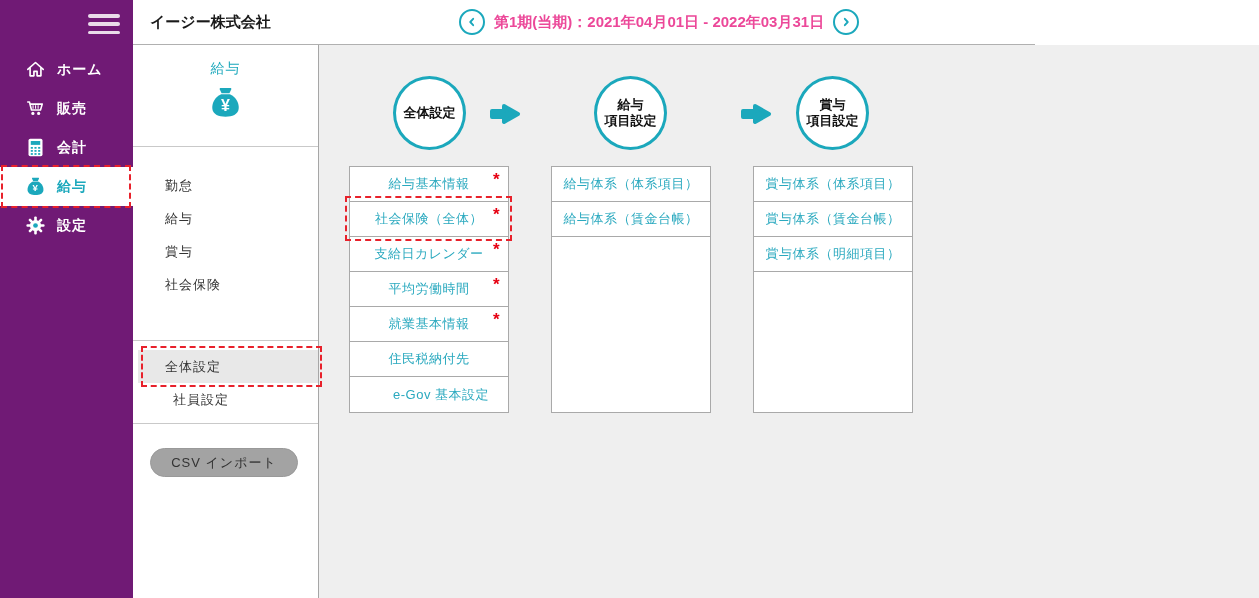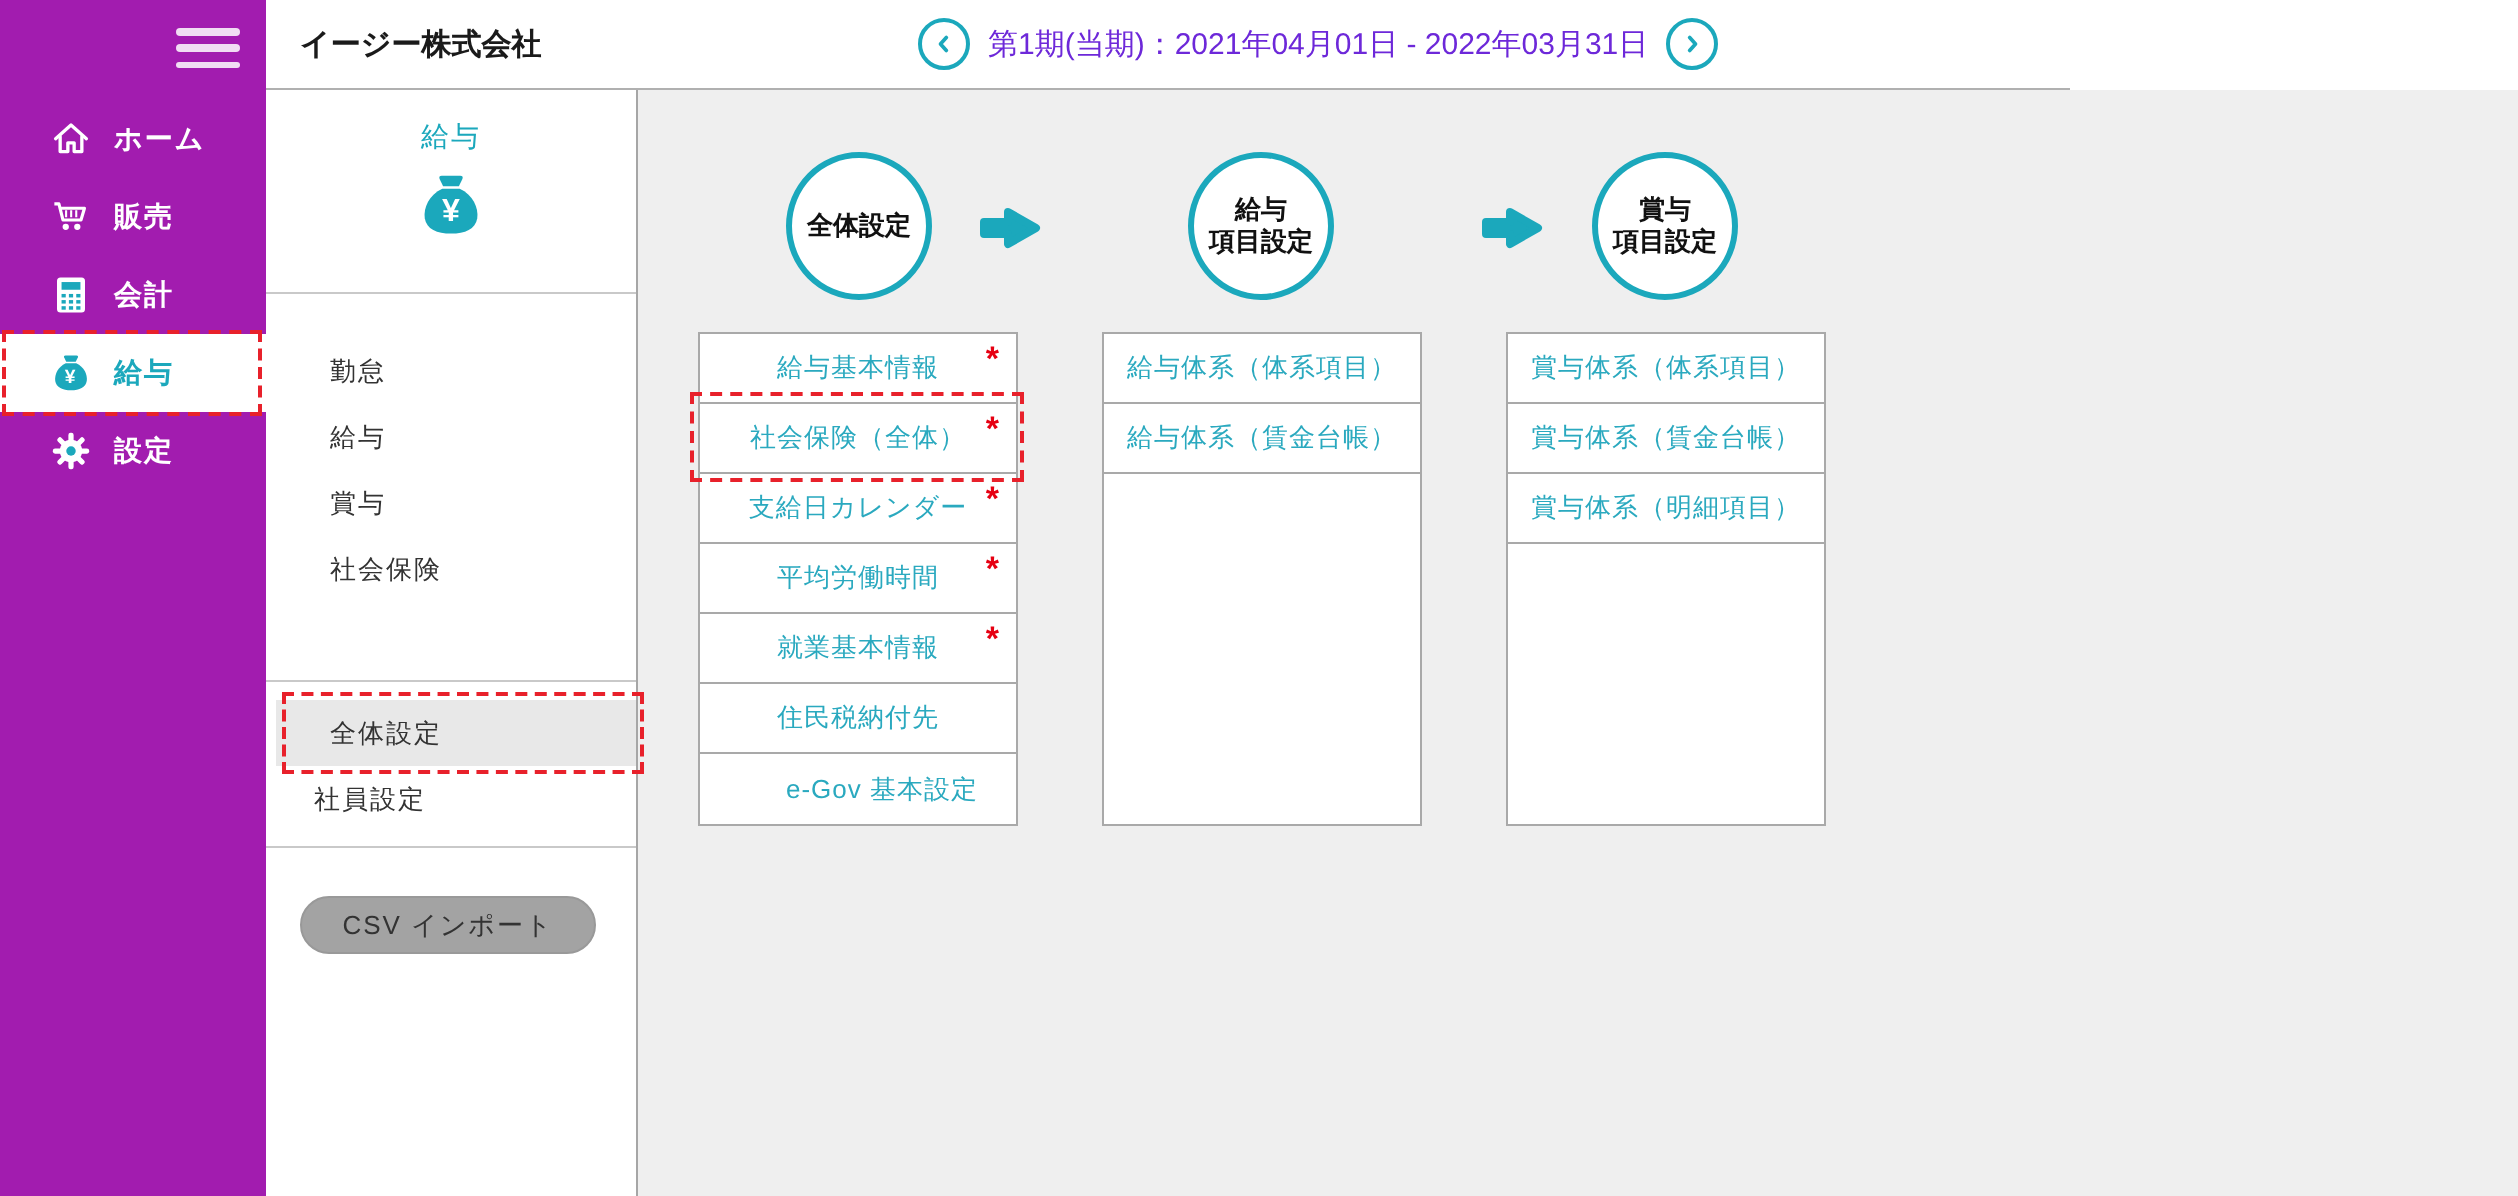--- a/index.html
+++ b/index.html
@@ -3,55 +3,55 @@
 <meta charset="utf-8">
 <style>
   * { margin:0; padding:0; box-sizing:border-box; }
   html,body { background:#fff; }
   .app {
     position:relative; width:1259px; height:598px; overflow:hidden;
     font-family:"Liberation Sans","DejaVu Sans",sans-serif; background:#fff;
     -webkit-font-smoothing:antialiased;
   }
   
-  .sidebar { position:absolute; left:0; top:0; width:133px; height:598px; background:#a21caf; z-index:4; }
+  .sidebar { position:absolute; left:0; top:0; width:133px; height:598px; background:#701a75; z-index:4; }
   .hamburger { position:absolute; top:14px; left:88px; width:32px; height:20px;
     display:flex; flex-direction:column; justify-content:space-between; cursor:pointer; }
   .hamburger span { display:block; height:3.5px; background:rgba(255,255,255,.85); border-radius:2px; }
   .nav { position:absolute; top:50px; left:0; width:133px; }
   .nav-item { position:relative; height:39px; display:flex; align-items:center;
     padding-left:25px; color:#fff; font-size:14px; font-weight:600; cursor:pointer; letter-spacing:1px; }
   .nav-item .ic { width:21px; height:21px; margin-right:11px; color:#fff; flex:0 0 auto; }
   .nav-item .ic svg { display:block; width:100%; height:100%; }
   .nav-item.selected { background:#fff; color:#1ba8bc; }
   .nav-item.selected .ic { color:#1ba8bc; }
   .sel-overlay { position:absolute; border:2px dashed #e8212b; pointer-events:none; z-index:9; }
   .nav-item.selected .sel-overlay { left:1px; right:2px; top:-2px; bottom:-2px; }
   
   .header { position:absolute; left:133px; top:0; width:902px; height:45px;
     background:#fff; border-bottom:1px solid #b0b0b0; z-index:3; }
   .company { position:absolute; left:17px; top:13px; font-size:15px; font-weight:700; color:#1a1a1a; }
   .period { position:absolute; left:326px; top:9px; height:26px; display:flex; align-items:center; gap:9px; }
   .nav-circle { width:26px; height:26px; border-radius:50%; border:2px solid #1ba8bc;
     background:#fff; display:flex; align-items:center; justify-content:center; padding:0; cursor:pointer; }
   .nav-circle svg { display:block; width:14px; height:14px; }
-  .period-label { font-size:15px; font-weight:400; color:#6d28d9; white-space:nowrap; }
+  .period-label { font-size:15px; font-weight:700; color:#ec4899; white-space:nowrap; }
   
   .subsidebar { position:absolute; left:133px; top:45px; width:185px; height:553px; background:#fff; z-index:2; }
   .sub-title { position:absolute; top:15px; left:0; width:100%; text-align:center;
     color:#1ba8bc; font-size:14px; letter-spacing:1px; }
   .sub-bag { position:absolute; top:40px; left:75px; width:35px; height:35px; color:#1ba8bc; }
   .sub-bag svg { display:block; width:100%; height:100%; }
   .sub-divider { position:absolute; left:0; width:185px; border-top:1px solid #c9c9c9; }
   .sub-menu { position:absolute; top:124px; left:0; width:185px; }
   .sub-item { height:33px; display:flex; align-items:center; padding-left:32px;
     font-size:13px; color:#333; cursor:pointer; letter-spacing:1px; }
   .sub-settings { position:absolute; top:305px; left:0; width:185px; }
   .setting-row { position:relative; height:33px; display:flex; align-items:center;
-    padding-left:24px; font-size:13px; color:#333; cursor:pointer; letter-spacing:1px; }
+    padding-left:40px; font-size:13px; color:#333; cursor:pointer; letter-spacing:1px; }
   .setting-row.selected { background:#e8e8e8; margin-left:5px; padding-left:27px; }
   .setting-row.selected .sel-overlay { left:3px; right:-4px; top:-4px; bottom:-4px; }
   .csv-btn { position:absolute; top:403px; left:17px; width:148px; height:29px;
     border:1px solid #999; border-radius:15px; background:#a3a3a3; font-size:13px; color:#333;
     cursor:pointer; font-family:inherit; letter-spacing:1px; }
   
   .content { position:absolute; left:318px; top:45px; width:941px; height:553px;
     background:#efefef; border-left:1px solid #a6a6a6; z-index:1; }
   .step-circle { position:absolute; top:31px; width:73px; height:74px; border-radius:50%;
     border:3px solid #1ba8bc; background:#fff; display:flex; flex-direction:column;

